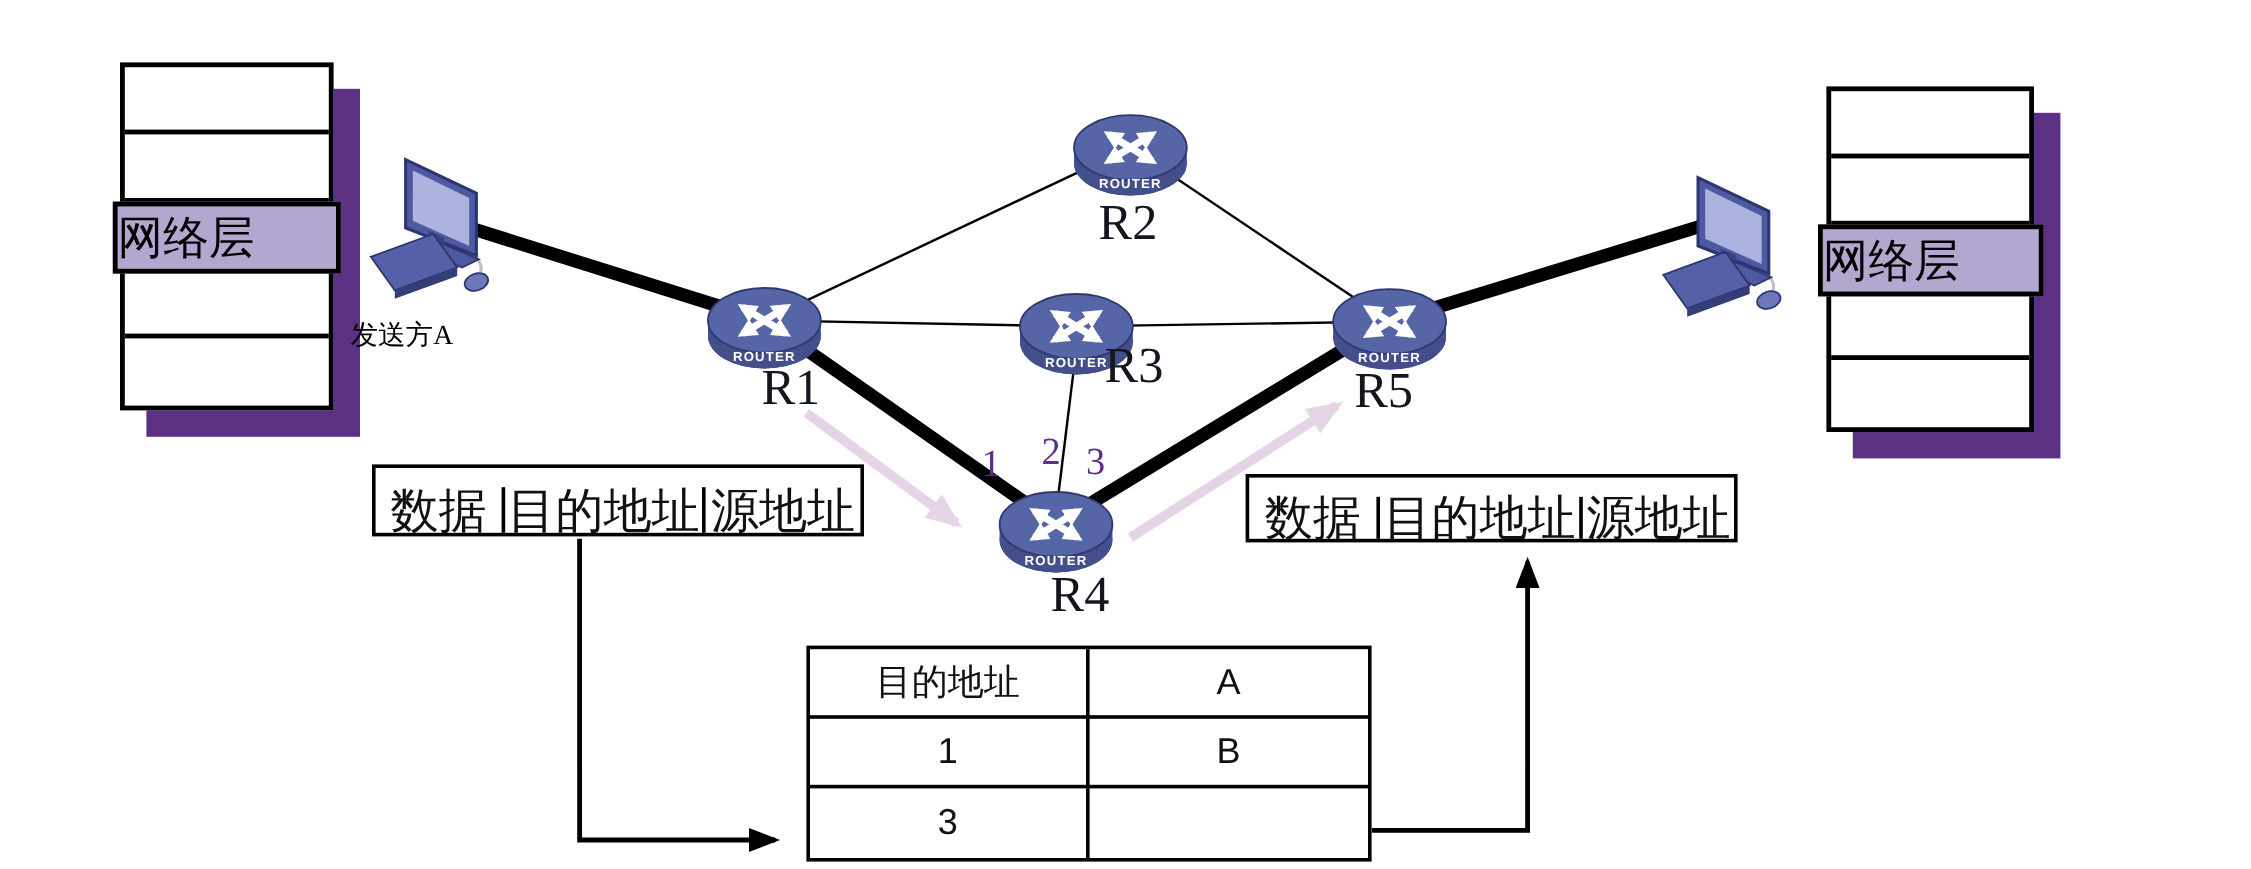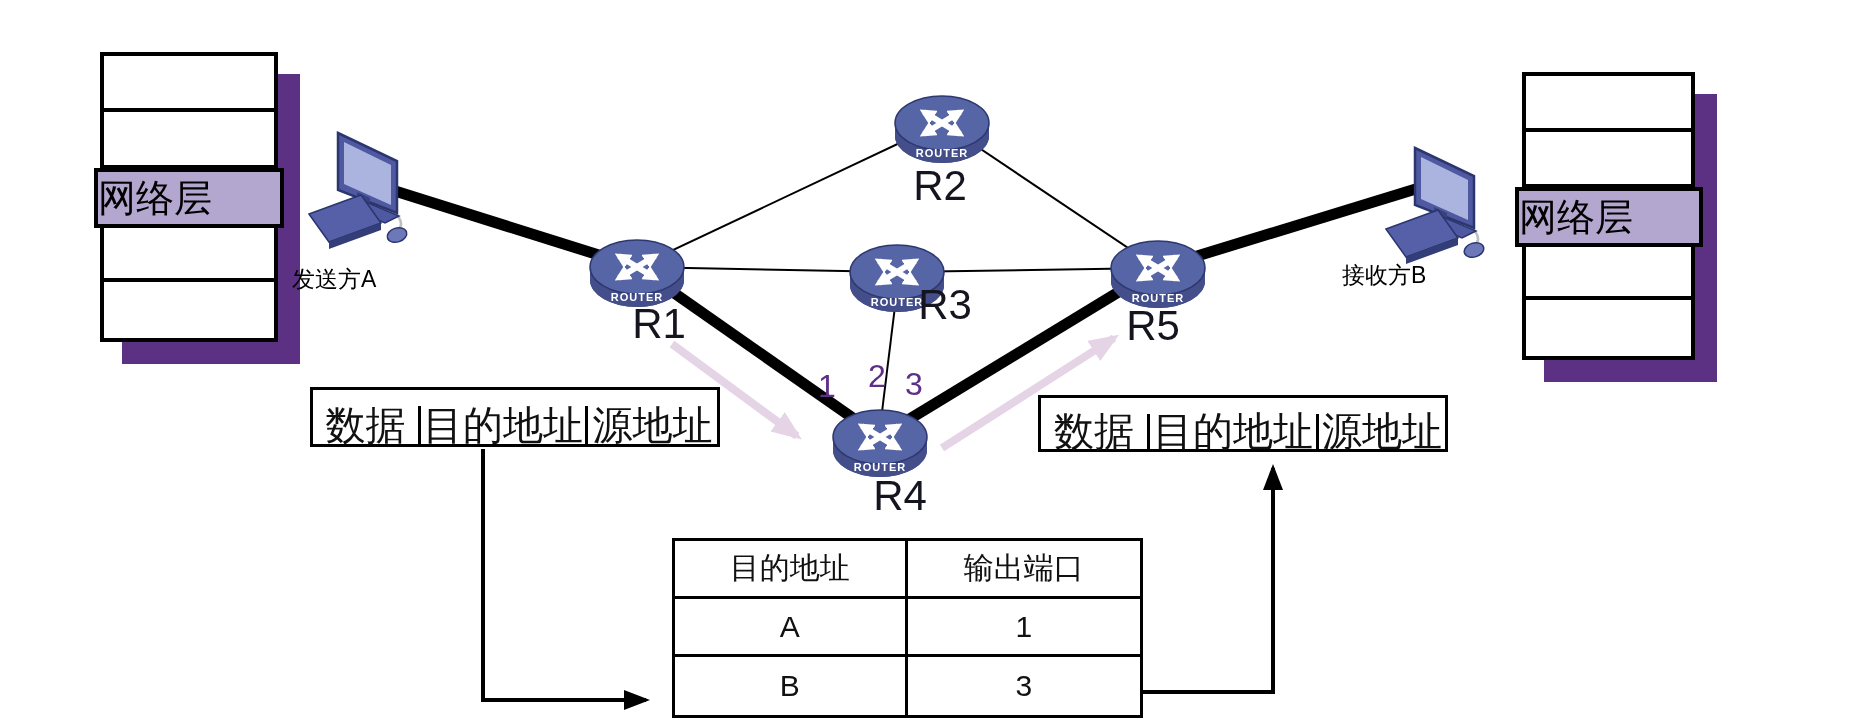--- a/index.html
+++ b/index.html
@@ -35,21 +35,21 @@
   
   .rtable{display:grid;grid-template-columns:1fr 1fr;grid-template-rows:1fr 1fr 1fr;
     border:3px solid #000;background:#fff;}
   .rtable .tcell{
     display:flex;align-items:center;justify-content:center;font-size:30px;
     border-right:3px solid #000;border-bottom:3px solid #000;
   }
   .rtable .tcell:nth-child(2n){border-right:none;}
   .rtable .tcell:nth-child(5),.rtable .tcell:nth-child(6){border-bottom:none;}
 
-  .lbl{position:absolute;z-index:2;white-space:nowrap;}
+  .lbl{position:absolute;z-index:2;white-space:nowrap;font-family:Liberation Serif, serif;}
   .node-label{font-size:42px;color:#15151f;text-align:center;}
   .endpoint-label{font-size:23px;color:#000;}
   .port-num{font-size:32px;color:#5d2f86;font-weight:500;}
 </style>
 </head>
 <body>
 
 <div class="canvas">
 
   <svg class="svg-layer" width="1876" height="724" viewBox="0 0 1876 724">
@@ -136,21 +136,20 @@
     <div class="row"></div>
     <div class="row"></div>
     <div class="row"></div>
     <div class="row"></div>
   </div>
   <div class="ov layer-band" style="left:1515px;top:187px;width:188px;height:60px;">
     <span>网络层</span>
   </div>
 
   <div class="lbl endpoint-label" style="left:292px;top:264px;">发送方A</div>
-  <div class="lbl endpoint-label" style="left:1342px;top:260px;">接收方B</div>
 
   <div class="lbl node-label" style="left:619px;top:300px;width:80px;">R1</div>
   <div class="lbl node-label" style="left:900px;top:162px;width:80px;">R2</div>
   <div class="lbl node-label" style="left:905px;top:281px;width:80px;">R3</div>
   <div class="lbl node-label" style="left:860px;top:472px;width:80px;">R4</div>
   <div class="lbl node-label" style="left:1113px;top:302px;width:80px;">R5</div>
 
   <div class="lbl port-num" style="left:818px;top:368px;">1</div>
   <div class="lbl port-num" style="left:868px;top:358px;">2</div>
   <div class="lbl port-num" style="left:905px;top:366px;">3</div>
@@ -162,20 +161,19 @@
   </div>
 
   <div class="ov packet" style="left:1038px;top:395px;width:410px;height:57px;">
     <div class="cell" style="flex:0 0 106px;">数据</div>
     <div class="cell" style="flex:0 0 166px;">目的地址</div>
     <div class="cell" style="flex:1 1 auto;">源地址</div>
   </div>
 
   <div class="ov rtable" style="left:672px;top:538px;width:471px;height:180px;">
     <div class="tcell">目的地址</div>
-    <div class="tcell">输出端口</div>
     <div class="tcell">A</div>
     <div class="tcell">1</div>
     <div class="tcell">B</div>
     <div class="tcell">3</div>
   </div>
 
 </div>
 
 </body></html>

